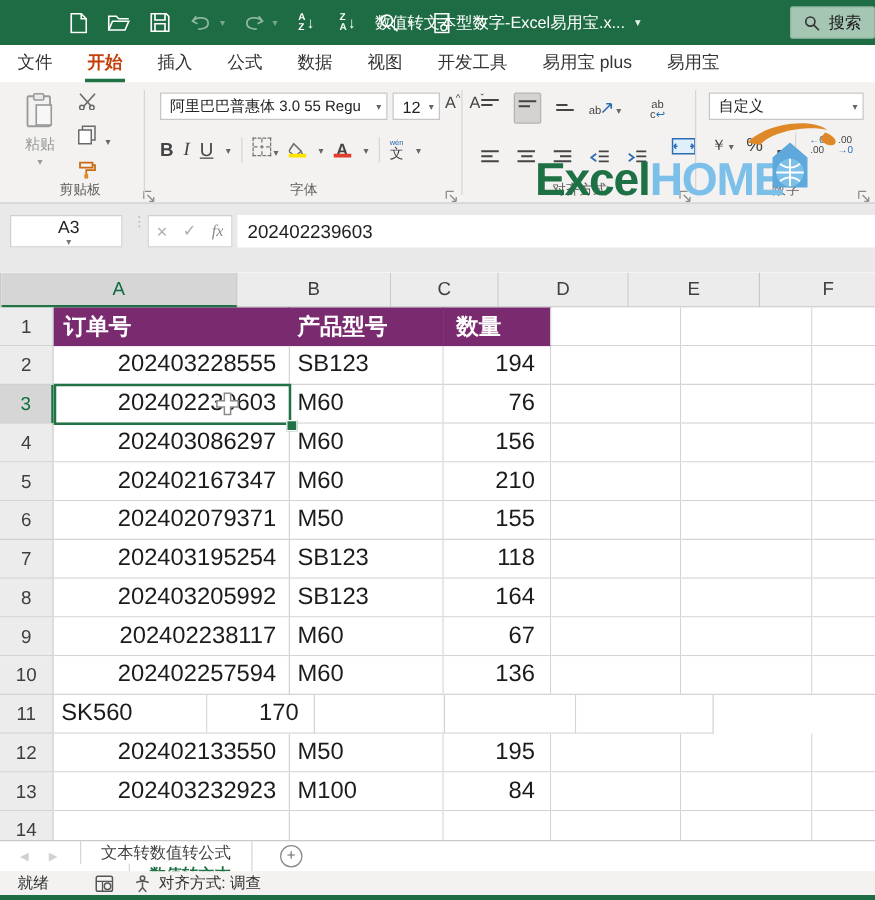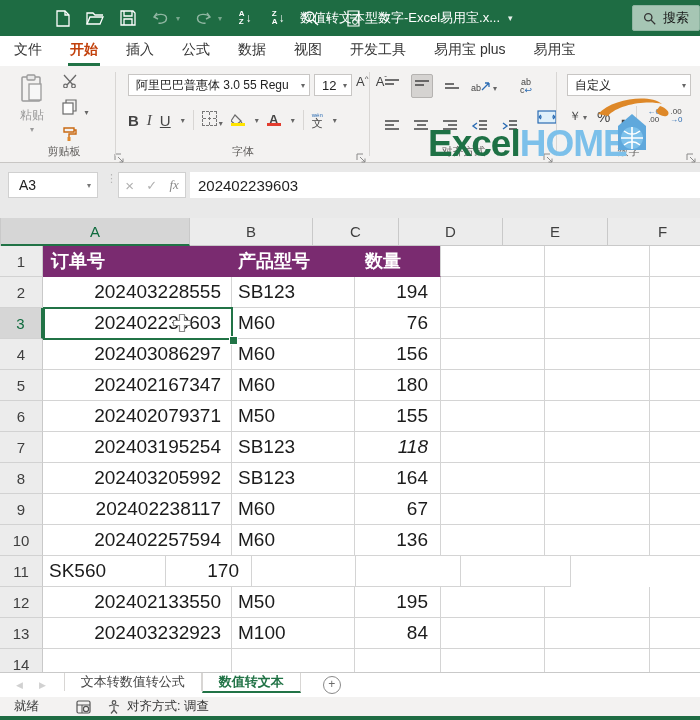--- a/index.html
+++ b/index.html
@@ -67,21 +67,21 @@
   
   #watermark{position:absolute;left:428px;top:40px;width:260px;height:56px;pointer-events:none;}
   #watermark .wm-text{position:absolute;left:0;bottom:0;font-size:37px;font-weight:800;letter-spacing:-1px;line-height:36px;white-space:nowrap;}
   .wm-excel{color:#1E7145;}
   .wm-home{color:#7CC0EA;font-weight:700;}
   #wm-art{position:absolute;left:160px;top:-14px;}
 
   
   #fbar{left:0;top:163px;width:700px;height:55px;background:#e9e9e9;}
   #name-box{position:absolute;left:8px;top:9px;width:90px;height:26px;background:#fff;border:1px solid #d0d0d0;
-            display:flex;align-items:center;justify-content:space-between;padding:0 6px 0 10px;box-sizing:border-box;font-size:14px;color:#222;}
+            display:flex;align-items:center;justify-content:space-between;padding:0 6px 0 10px;box-sizing:border-box;font-size:14px;color:#222;flex-direction:column;}
   #fb-dots{position:absolute;left:106px;top:12px;color:#b5b5b5;font-size:11px;letter-spacing:0;line-height:7px;}
   #fx-box{position:absolute;left:118px;top:9px;width:68px;height:26px;background:#fff;border:1px solid #d0d0d0;box-sizing:border-box;
           display:flex;align-items:center;justify-content:space-around;color:#b0b0b0;font-size:13px;}
   #fx-box .fx{color:#8a8a8a;font-style:italic;font-family:"Liberation Serif","DejaVu Serif",serif;}
   #formula-input{position:absolute;left:190px;top:9px;right:0;height:26px;background:#fff;display:flex;align-items:center;
                  padding-left:8px;font-size:15px;color:#1f1f1f;}
 
   
   #grid{left:0;top:218px;width:700px;height:454px;background:#fff;overflow:hidden;}
   .grow-h{display:flex;}
@@ -471,39 +471,39 @@
         <div class="cell txt" style="width: 123px; flex: 0 0 123px;">M60</div>
         <div class="cell qty" style="width: 86px; flex: 0 0 86px;">156</div>
         <div class="cell " style="width: 104px; flex: 0 0 104px;"></div>
         <div class="cell " style="width: 105px; flex: 0 0 105px;"></div>
         <div class="cell " style="width: 110px; flex: 0 0 110px;"></div>
       </div>
       <div class="grow-h">
         <div class="rowhead">5</div>
         <div class="cell num" style="width: 189px; flex: 0 0 189px;">202402167347</div>
         <div class="cell txt" style="width: 123px; flex: 0 0 123px;">M60</div>
-        <div class="cell qty" style="width: 86px; flex: 0 0 86px;">180</div>
+        <div class="cell qty" style="width: 86px; flex: 0 0 86px;">210</div>
         <div class="cell " style="width: 104px; flex: 0 0 104px;"></div>
         <div class="cell " style="width: 105px; flex: 0 0 105px;"></div>
         <div class="cell " style="width: 110px; flex: 0 0 110px;"></div>
       </div>
       <div class="grow-h">
         <div class="rowhead">6</div>
         <div class="cell num" style="width: 189px; flex: 0 0 189px;">202402079371</div>
         <div class="cell txt" style="width: 123px; flex: 0 0 123px;">M50</div>
         <div class="cell qty" style="width: 86px; flex: 0 0 86px;">155</div>
         <div class="cell " style="width: 104px; flex: 0 0 104px;"></div>
         <div class="cell " style="width: 105px; flex: 0 0 105px;"></div>
         <div class="cell " style="width: 110px; flex: 0 0 110px;"></div>
       </div>
       <div class="grow-h">
         <div class="rowhead">7</div>
         <div class="cell num" style="width: 189px; flex: 0 0 189px;">202403195254</div>
         <div class="cell txt" style="width: 123px; flex: 0 0 123px;">SB123</div>
-        <div class="cell qty" style="width: 86px; flex: 0 0 86px; font-style: italic;">118</div>
+        <div class="cell qty" style="width: 86px; flex: 0 0 86px;">118</div>
         <div class="cell " style="width: 104px; flex: 0 0 104px;"></div>
         <div class="cell " style="width: 105px; flex: 0 0 105px;"></div>
         <div class="cell " style="width: 110px; flex: 0 0 110px;"></div>
       </div>
       <div class="grow-h">
         <div class="rowhead">8</div>
         <div class="cell num" style="width: 189px; flex: 0 0 189px;">202403205992</div>
         <div class="cell txt" style="width: 123px; flex: 0 0 123px;">SB123</div>
         <div class="cell qty" style="width: 86px; flex: 0 0 86px;">164</div>
         <div class="cell " style="width: 104px; flex: 0 0 104px;"></div>
@@ -569,21 +569,21 @@
   <svg id="cell-cursor" width="24" height="24" viewBox="0 0 24 24">
     <path d="M9.5 3.5h5v6h6v5h-6v6h-5v-6h-6v-5h6z" fill="#fff" stroke="#8a8a8a" stroke-width="1.2"></path>
   </svg>
 </div>
 
 <div id="sheettabs" class="abs">
   <div class="tab-nav">
     <span style="opacity:.45;">◀</span>
     <span style="opacity:.45;">▶</span>
   </div>
-  <div id="stab-list" style="display:flex;align-items:flex-start;">
+  <div id="stab-list" style="display:flex;align-items:flex-end;flex-direction:column;">
       <div class="stab">文本转数值转公式</div>
       <div class="stab active">数值转文本</div>
     </div>
   <div id="add-sheet">
       <span class="plus-circle">+</span>
     </div>
 </div>
 
 <div id="statusbar" class="abs">
   <span class="ready">就绪</span>

